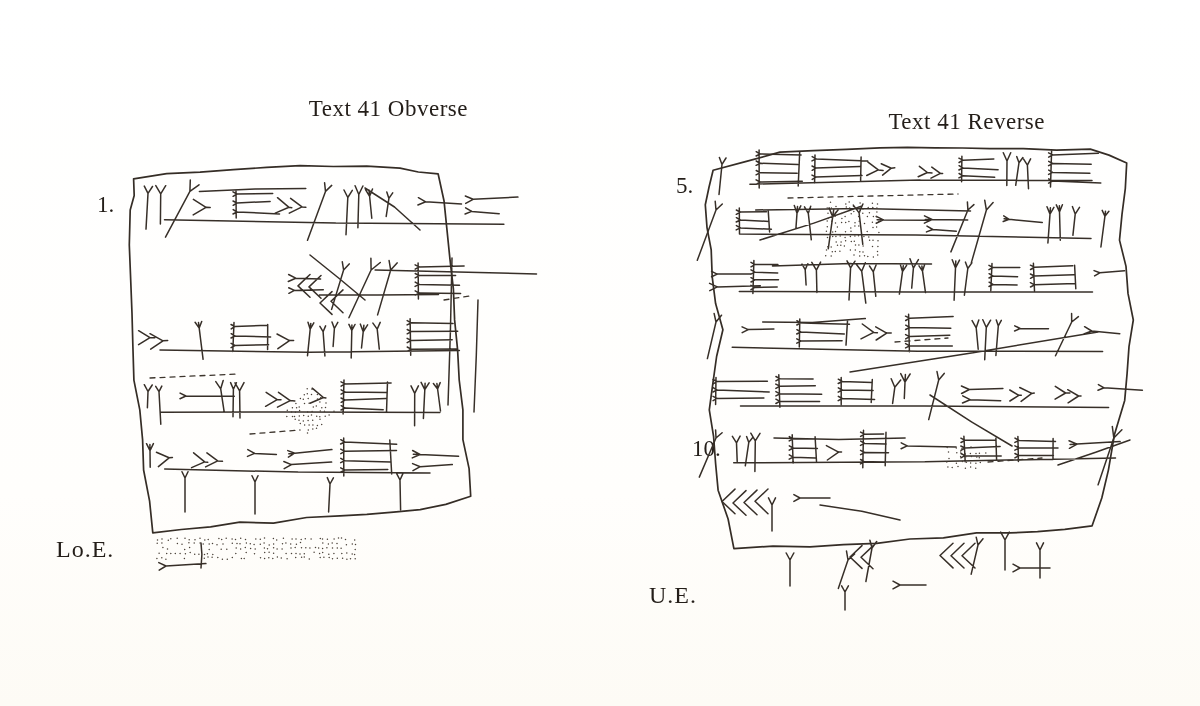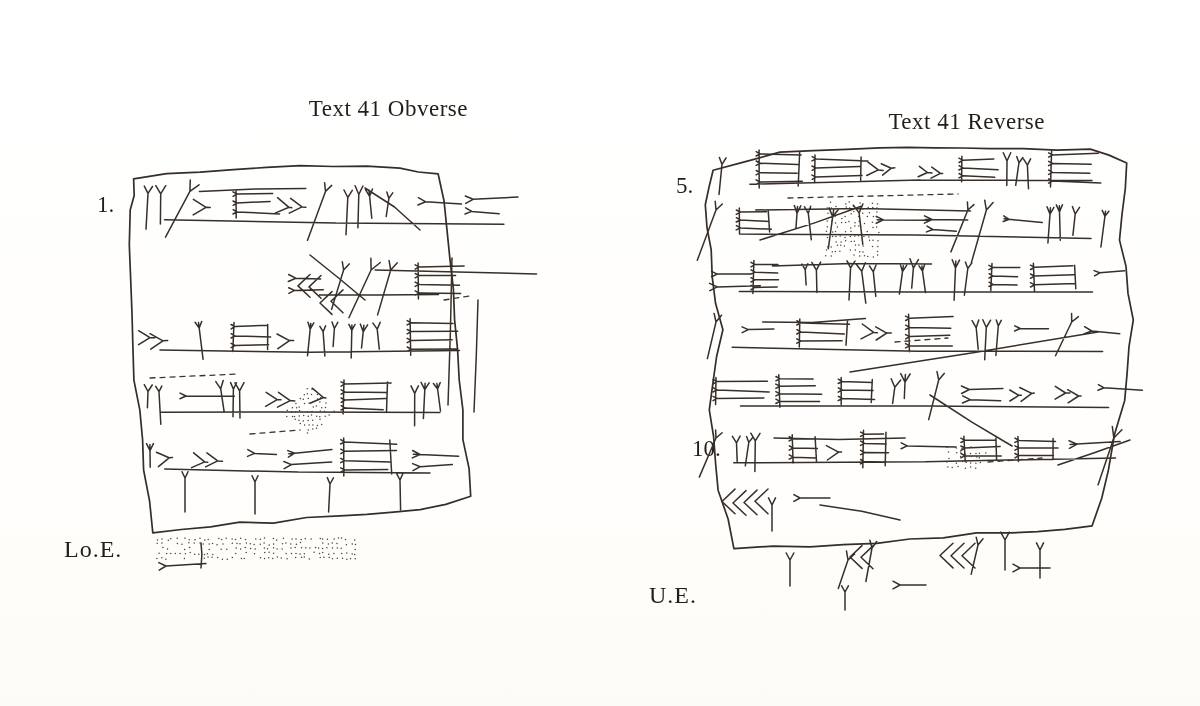--- a/index.html
+++ b/index.html
@@ -24,21 +24,21 @@
   }
   svg{position:absolute;overflow:visible;}
 </style>
 </head>
 <body>
 
 <div class="page">
 
   <div class="fig-title" style="left:148px;top:96px;">Text 41 Obverse</div>
   <div class="line-num" style="left:97px;top:192px;">1.</div>
-  <div class="edge-label" style="left:64px;top:536px;">Lo.E.</div>
+  <div class="edge-label" style="left:56px;top:536px;">Lo.E.</div>
 
   <svg id="svg-obverse" viewBox="110 150 445 445" width="445" height="445" style="left:110px;top:150px;">
     <g>
       <path id="ob-outline" fill="none" stroke="#352d26" stroke-width="1.7" stroke-linejoin="round" stroke-linecap="round" d="M133.6 178.8 L166.7 173.6 L200.1 172.1 L233.4 169.6 L266.7 167.4 L300.0 165.6 L333.3 166.5 L366.7 166.2 L400.0 168.2 L418.3 172.0 L438.1 173.8 L444.0 200.7 L446.8 228.1 L449.9 258.7 L453.4 289.2 L454.6 319.9 L457.6 349.9 L459.2 380.0 L462.9 409.9 L462.9 439.6 L469.1 468.6 L470.7 496.3 L445.8 504.4 L420.2 509.6 L393.5 512.2 L366.8 514.3 L340.0 515.8 L306.6 517.5 L273.5 523.2 L239.8 522.2 L210.6 526.8 L181.3 529.5 L152.8 532.9 L149.6 501.2 L143.6 470.0 L142.6 439.9 L139.8 409.9 L133.9 380.1 L132.9 346.7 L132.0 313.4 L130.7 280.0 L129.3 245.0 L130.2 209.9 L134.2 195.6 Z"></path>
     </g>
     <g>
       <path id="ob-signs" fill="none" stroke="#372f28" stroke-width="1.5" stroke-linecap="round" stroke-linejoin="round" d="M164.5 219.8L335.5 222.9M335.5 222.9L503.9 224.2M199.4 191.4L255.0 189.0M255.0 189.0L305.8 188.5M148.0 193.4L144.3 186.1M148.0 193.4L152.5 186.5M148.0 193.4L146.0 229.1M160.7 193.8L155.8 185.6M160.7 193.8L165.7 185.7M160.7 193.8L160.4 224.0M189.9 191.4L190.3 180.1M189.9 191.4L199.0 184.8M189.9 191.4L165.5 237.1M206.0 207.3L193.2 214.9M206.0 207.3L193.4 199.4M206.0 207.3L210.2 207.4M236.0 190.0L236.2 218.0M237.0 194.0L233.1 196.3M237.0 194.0L233.0 191.9M237.0 194.0L272.7 193.4M237.0 203.0L233.2 205.3M237.0 203.0L233.0 201.0M237.0 203.0L270.1 201.4M237.0 212.0L233.0 214.0M237.0 212.0L233.2 209.6M237.0 212.0L279.5 213.9M289.0 207.3L275.2 213.1M289.0 207.3L277.5 197.7M289.0 207.3L291.8 207.7M302.0 206.9L289.3 213.2M302.0 206.9L290.6 198.4M302.0 206.9L305.8 207.3M325.5 191.4L324.6 182.8M325.5 191.4L331.7 185.4M325.5 191.4L307.5 240.3M347.8 197.5L344.0 190.0M347.8 197.5L352.3 190.4M347.8 197.5L346.0 234.7M358.8 194.5L355.1 185.8M358.8 194.5L362.9 186.0M358.8 194.5L357.9 227.7M369.6 196.3L365.5 189.7M369.6 196.3L372.5 189.0M369.6 196.3L369.0 190.1M369.6 196.3L371.8 218.3M388.9 198.4L386.8 192.0M388.9 198.4L392.7 192.9M388.9 198.4L386.2 216.4M425.7 201.8L417.9 205.0M425.7 201.8L418.4 197.7M425.7 201.8L461.5 204.0M473.1 199.3L465.7 203.4M473.1 199.3L465.3 196.0M473.1 199.3L517.9 197.1M471.7 211.4L465.1 214.0M471.7 211.4L465.6 207.8M471.7 211.4L499.2 213.7M319.5 295.1L378.0 295.0M378.0 295.0L438.5 294.5M375.1 270.0L457.8 271.9M457.8 271.9L536.5 273.9M295.7 278.2L288.3 281.5M295.7 278.2L288.6 274.5M295.7 278.2L320.6 279.0M294.4 290.4L288.9 293.3M294.4 290.4L288.7 287.8M294.4 290.4L323.3 289.8M343.6 270.0L342.3 261.8M343.6 270.0L349.2 263.9M343.6 270.0L331.6 309.4M371.1 270.0L370.9 258.2M371.1 270.0L380.3 262.5M371.1 270.0L348.9 317.7M390.7 270.0L389.1 260.6M390.7 270.0L397.1 262.9M390.7 270.0L377.6 314.9M418.1 262.9L418.4 299.1M419.1 266.9L415.2 269.1M419.1 266.9L415.1 264.8M419.1 266.9L464.1 265.9M419.1 275.6L415.2 277.8M419.1 275.6L415.2 273.5M419.1 275.6L455.6 275.6M419.1 284.4L415.1 286.4M419.1 284.4L415.2 282.1M419.1 284.4L459.5 285.3M419.1 293.1L415.2 295.2M419.1 293.1L415.2 290.9M419.1 293.1L460.6 293.4M160.0 350.1L309.1 352.3M309.1 352.3L459.4 350.4M150.0 337.7L138.6 344.7M150.0 337.7L138.6 330.7M150.0 337.7L154.8 337.7M163.0 340.8L150.7 349.2M163.0 340.8L150.0 333.7M163.0 340.8L167.7 340.5M199.2 328.1L195.1 322.3M199.2 328.1L201.7 321.5M199.2 328.1L198.5 322.5M199.2 328.1L203.1 359.3M234.0 322.5L232.8 351.5M235.0 326.5L231.2 328.9M235.0 326.5L231.0 324.5M235.0 326.5L267.4 325.2M235.0 336.0L231.0 338.0M235.0 336.0L231.2 333.7M235.0 336.0L270.6 337.0M235.0 345.5L231.1 347.7M235.0 345.5L231.1 343.4M235.0 345.5L268.6 344.7M267.7 324.5L267.6 349.5M289.5 340.6L277.9 348.7M289.5 340.6L277.0 334.0M289.5 340.6L293.6 340.4M310.2 329.2L308.0 322.3M310.2 329.2L313.8 322.9M310.2 329.2L310.8 323.4M310.2 329.2L307.5 355.7M323.1 331.7L319.9 326.3M323.1 331.7L325.6 325.9M323.1 331.7L324.9 355.9M334.4 328.5L332.0 322.0M334.4 328.5L337.8 322.4M334.4 328.5L333.1 346.5M351.8 330.4L348.9 324.4M351.8 330.4L355.0 324.5M351.8 330.4L351.9 325.1M351.8 330.4L351.2 358.1M363.2 331.8L360.3 324.1M363.2 331.8L367.6 324.8M363.2 331.8L363.9 325.2M363.2 331.8L361.5 348.0M377.2 329.1L372.9 323.1M377.2 329.1L380.2 322.4M377.2 329.1L379.3 349.1M410.1 318.8L410.7 355.2M411.1 322.8L407.1 324.9M411.1 322.8L407.2 320.6M411.1 322.8L453.1 323.6M411.1 331.6L407.2 333.8M411.1 331.6L407.2 329.5M411.1 331.6L457.7 331.2M411.1 340.4L407.2 342.6M411.1 340.4L407.1 338.3M411.1 340.4L452.2 339.7M411.1 349.2L407.2 351.3M411.1 349.2L407.2 347.0M411.1 349.2L456.9 349.1M160.8 412.3L300.0 411.9M300.0 411.9L439.9 412.5M148.0 391.5L144.3 384.7M148.0 391.5L152.2 385.0M148.0 391.5L147.4 407.8M159.0 391.7L155.7 386.4M159.0 391.7L161.8 386.1M159.0 391.7L160.8 424.2M185.9 396.0L180.0 398.8M185.9 396.0L180.1 393.1M185.9 396.0L234.3 396.3M220.7 388.8L215.8 381.6M220.7 388.8L223.2 380.5M220.7 388.8L224.2 412.2M233.4 389.3L230.6 382.6M233.4 389.3L236.4 382.7M233.4 389.3L233.0 416.8M239.6 390.8L235.0 382.8M239.6 390.8L244.0 382.6M239.6 390.8L240.0 417.9M277.2 399.7L265.6 406.3M277.2 399.7L266.1 392.3M277.2 399.7L281.0 399.8M290.2 400.6L277.5 407.2M290.2 400.6L278.5 392.3M290.2 400.6L294.8 400.9M323.4 397.5L310.0 403.2M323.4 397.5L312.2 388.2M323.4 397.5L325.9 397.9M344.0 379.9L343.1 414.1M345.0 383.9L341.1 386.2M345.0 383.9L341.0 381.8M345.0 383.9L391.1 383.1M345.0 392.0L341.1 394.1M345.0 392.0L341.1 389.8M345.0 392.0L386.2 392.6M345.0 400.0L341.2 402.3M345.0 400.0L341.0 398.0M345.0 400.0L386.0 398.4M345.0 408.1L341.0 410.0M345.0 408.1L341.2 405.7M345.0 408.1L383.2 409.7M387.5 381.9L386.5 412.1M414.7 393.4L411.0 385.8M414.7 393.4L418.4 385.8M414.7 393.4L414.6 425.8M424.8 389.7L421.1 382.4M424.8 389.7L429.1 382.8M424.8 389.7L425.1 383.2M424.8 389.7L423.4 418.4M437.6 389.0L433.4 383.5M437.6 389.0L440.2 382.6M437.6 389.0L436.9 383.5M437.6 389.0L440.5 411.0M164.7 469.0L297.8 472.1M297.8 472.1L430.0 472.9M150.0 450.7L146.5 443.7M150.0 450.7L153.4 443.6M150.0 450.7L149.9 444.4M150.0 450.7L150.2 467.2M169.1 457.8L158.4 466.6M169.1 457.8L156.4 452.2M169.1 457.8L172.4 457.4M204.7 461.9L191.6 467.6M204.7 461.9L193.6 452.8M204.7 461.9L207.7 462.3M217.7 460.9L205.6 466.9M217.7 460.9L206.9 452.9M217.7 460.9L222.5 461.3M254.6 453.4L247.5 456.4M254.6 453.4L247.8 449.6M254.6 453.4L276.4 454.5M294.8 453.2L288.4 457.1M294.8 453.2L287.8 450.6M294.8 453.2L288.9 453.8M294.8 453.2L331.9 449.6M291.4 464.6L284.2 468.6M291.4 464.6L283.8 461.5M291.4 464.6L331.6 462.1M343.7 438.0L343.8 476.0M344.7 442.0L340.6 444.0M344.7 442.0L340.8 439.7M344.7 442.0L396.7 444.3M344.7 451.3L340.8 453.6M344.7 451.3L340.7 449.2M344.7 451.3L396.5 450.5M344.7 460.7L340.7 462.7M344.7 460.7L340.8 458.4M344.7 460.7L390.8 462.0M344.7 470.0L340.8 472.2M344.7 470.0L340.7 467.9M344.7 470.0L387.8 469.5M389.8 440.0L391.7 474.0M420.0 454.5L412.3 457.9M420.0 454.5L412.6 450.5M420.0 454.5L413.3 454.2M420.0 454.5L458.6 456.2M420.2 466.7L413.0 470.7M420.2 466.7L412.6 463.6M420.2 466.7L452.3 464.6M310.0 274.5L298.0 285.9M298.0 285.9L310.0 297.3M321.0 275.5L309.0 286.9M309.0 286.9L321.0 298.3M332.0 291.6L320.0 303.0M320.0 303.0L332.0 314.4M343.0 289.9L331.0 301.3M331.0 301.3L343.0 312.7M166.0 566.0L159.2 570.2M166.0 566.0L158.8 562.6M166.0 566.0L205.9 563.6M185.0 478.0L182.0 471.7M185.0 478.0L188.0 471.7M185.0 478.0L185.0 512.0M255.0 482.0L252.0 475.7M255.0 482.0L258.0 475.7M255.0 482.0L255.0 514.0M330.0 484.0L327.3 477.6M330.0 484.0L333.4 477.9M330.0 484.0L328.6 512.0M400.0 480.0L396.8 473.8M400.0 480.0L402.9 473.6M400.0 480.0L400.6 510.0M201.0 543.0L201.9 554.2M201.9 554.2L201.0 568.0M452.0 258.0L450.4 331.4M450.4 331.4L448.0 405.0M478.0 300.0L476.3 355.5M476.3 355.5L474.0 412.0M310.0 255.0L338.6 278.0M338.6 278.0L365.0 300.0M365.0 188.0L394.5 207.0M394.5 207.0L420.0 230.0"></path>
       <path id="ob-dash" fill="none" stroke="#3d352d" stroke-width="1.3" stroke-dasharray="5 5" stroke-linecap="round" d="M150 378L238 374M444 300L470 296M250 434L300 430"></path>
     </g>
     <g>

